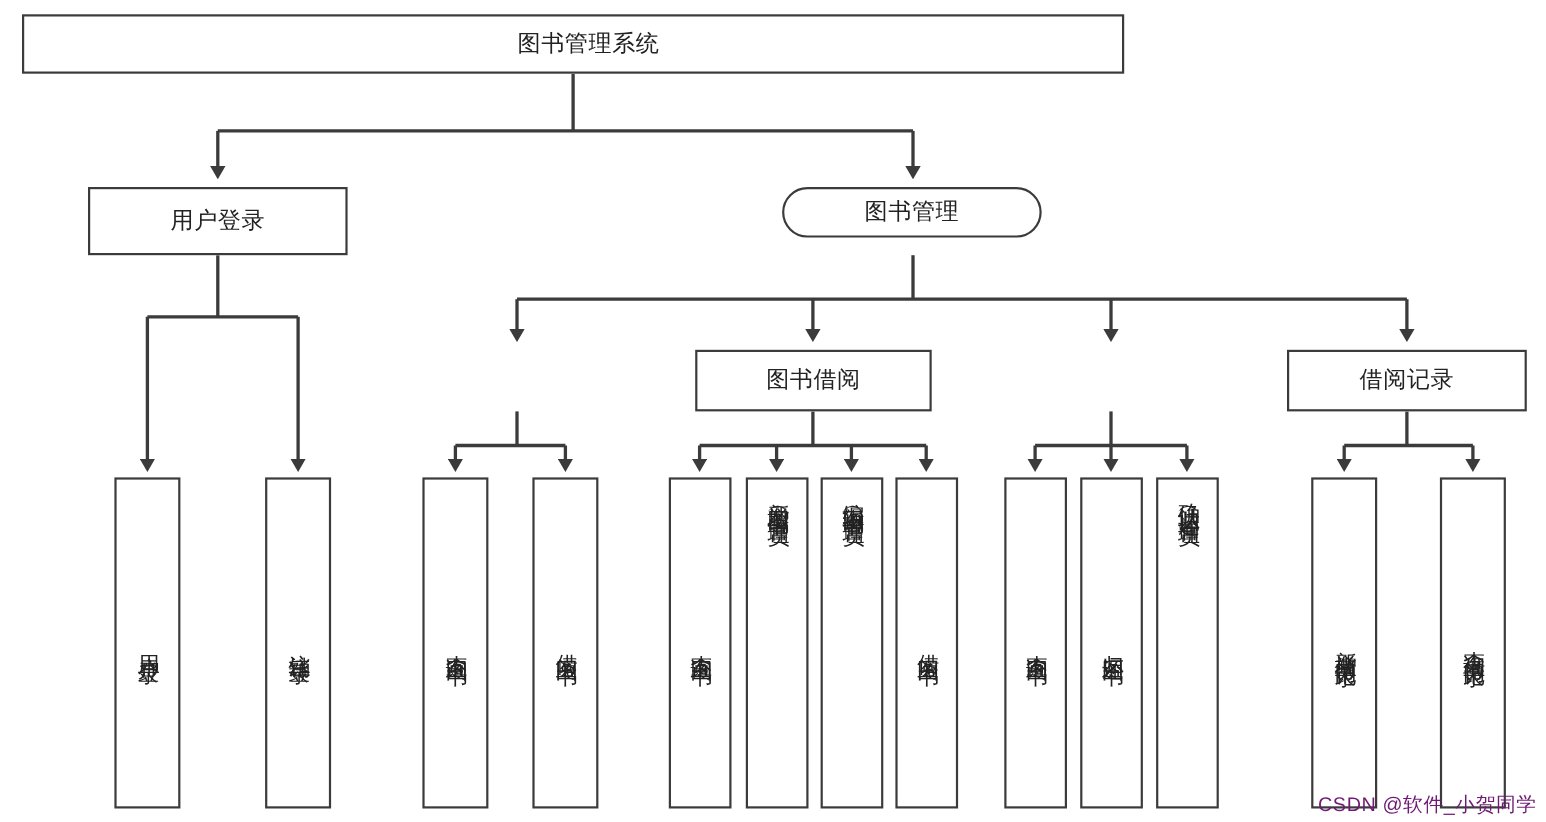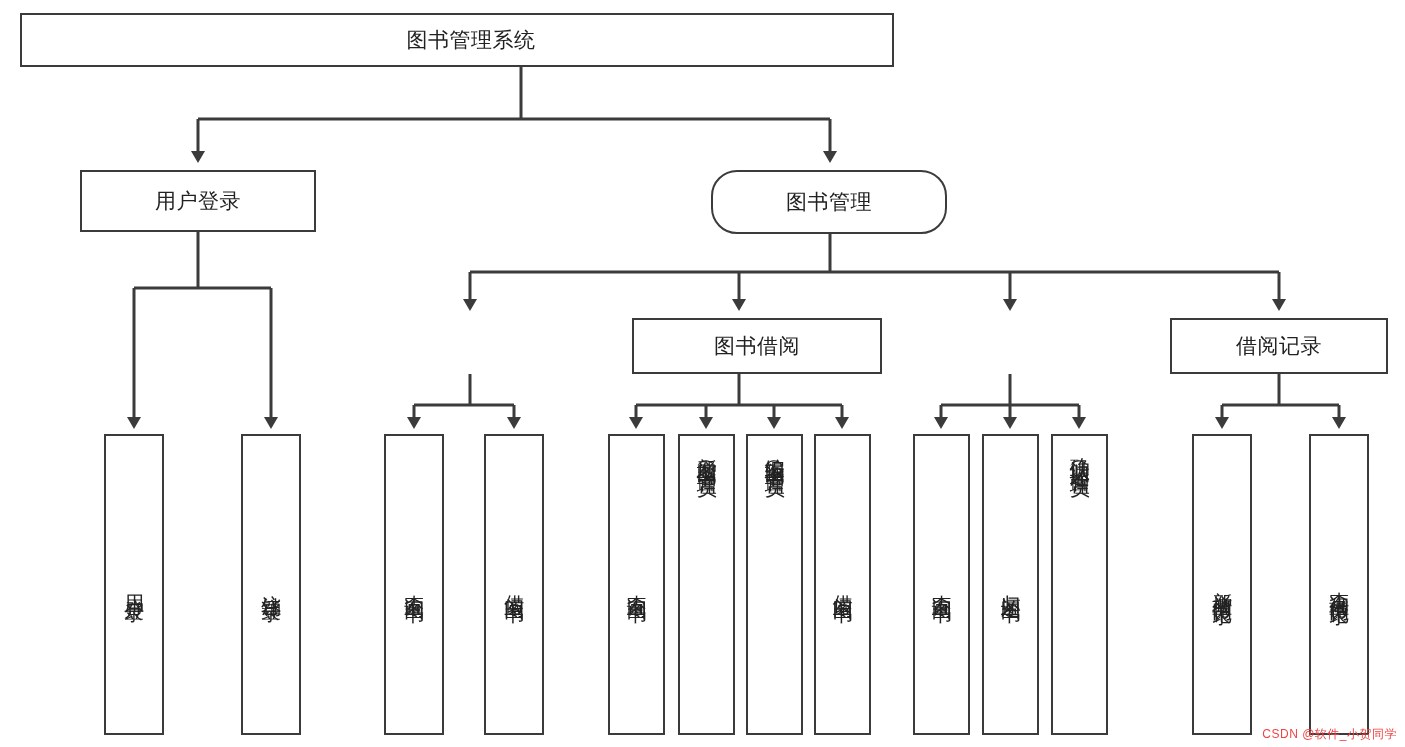--- a/index.html
+++ b/index.html
@@ -63,22 +63,22 @@
     writing-mode: vertical-rl;
     text-orientation: upright;
     white-space: normal;
     letter-spacing: 3px;
     font-size: 20px;
   }
   #watermark {
     position: absolute;
     right: 8px;
     bottom: 4px;
-    font-size: 12px;
-    color: #ef4444;
+    font-size: 18px;
+    color: #701a75;
     letter-spacing: 0.5px;
     z-index: 5;
     white-space: nowrap;
   }
 </style>
 </head>
 <body>
 
 <div id="diagram-root">
 
@@ -125,32 +125,32 @@
       <path d="M1010,405 L1010,418" marker-end="url(#arrow)"></path>
       <path d="M1079,405 L1079,418" marker-end="url(#arrow)"></path>
 
       <path d="M1279,374 L1279,405"></path>
       <path d="M1222,405 L1339,405"></path>
       <path d="M1222,405 L1222,418" marker-end="url(#arrow)"></path>
       <path d="M1339,405 L1339,418" marker-end="url(#arrow)"></path>
     </g>
   </svg>
 
-  <div class="node" style="left:20px; top:13px; width:874px; height:54px;padding-left:28px;">
+  <div class="node" style="left:20px; top:13px; width:1002px; height:54px;padding-left:28px;">
     <span class="node-label">图书管理系统</span>
   </div>
 
   <div class="node" style="left:80px; top:170px; width:236px; height:62px;">
     <span class="node-label">用户登录</span>
   </div>
-  <div class="node" style="left:711px; top:170px; width:236px; height:64px;border-radius:26px;">
+  <div class="node" style="left:711px; top:170px; width:236px; height:46px;border-radius:26px;">
     <span class="node-label">图书管理</span>
   </div>
 
-  <div class="node" style="left:632px; top:318px; width:250px; height:56px;">
+  <div class="node" style="left:632px; top:318px; width:215px; height:56px;">
     <span class="node-label">图书借阅</span>
   </div>
   <div class="node" style="left:1170px; top:318px; width:218px; height:56px;">
     <span class="node-label">借阅记录</span>
   </div>
 
   <div class="node v-center" style="left:104px; top:434px; width:60px; height:301px;">
     <span class="node-label">用户登录</span>
   </div>
   <div class="node v-center" style="left:241px; top:434px; width:60px; height:301px;">

